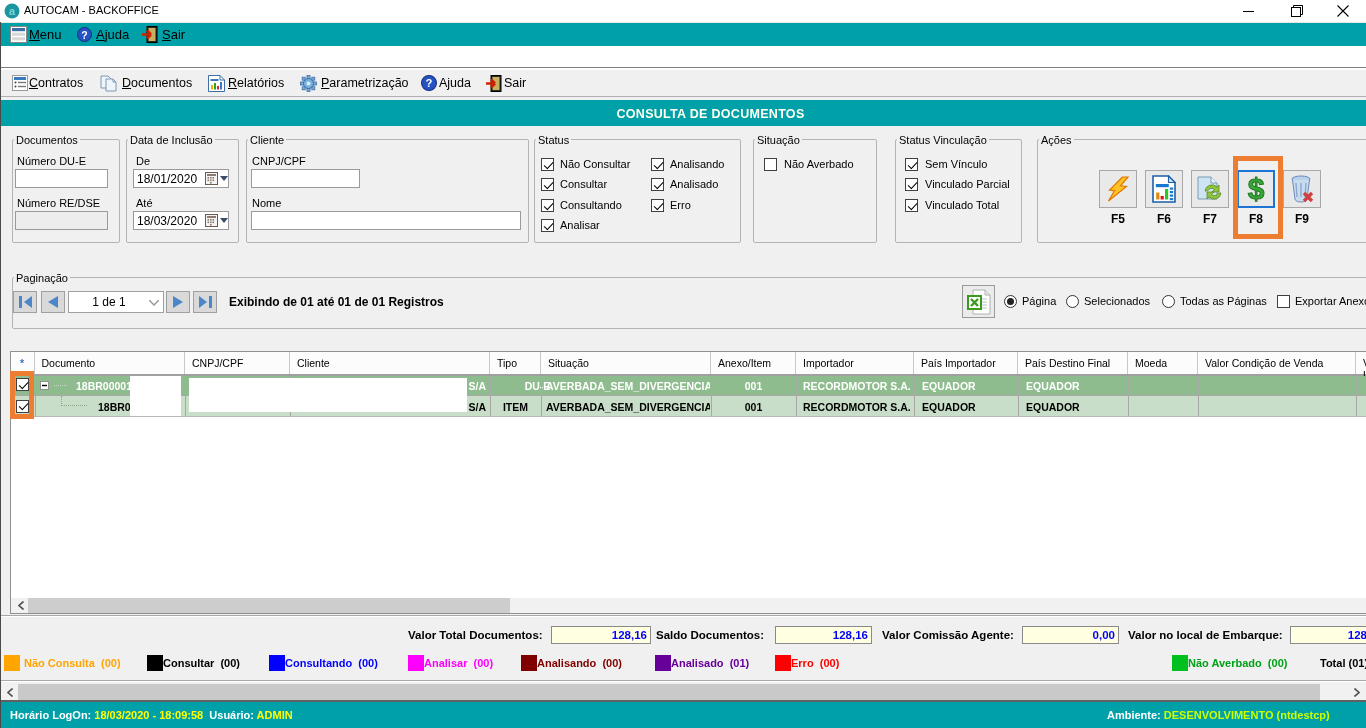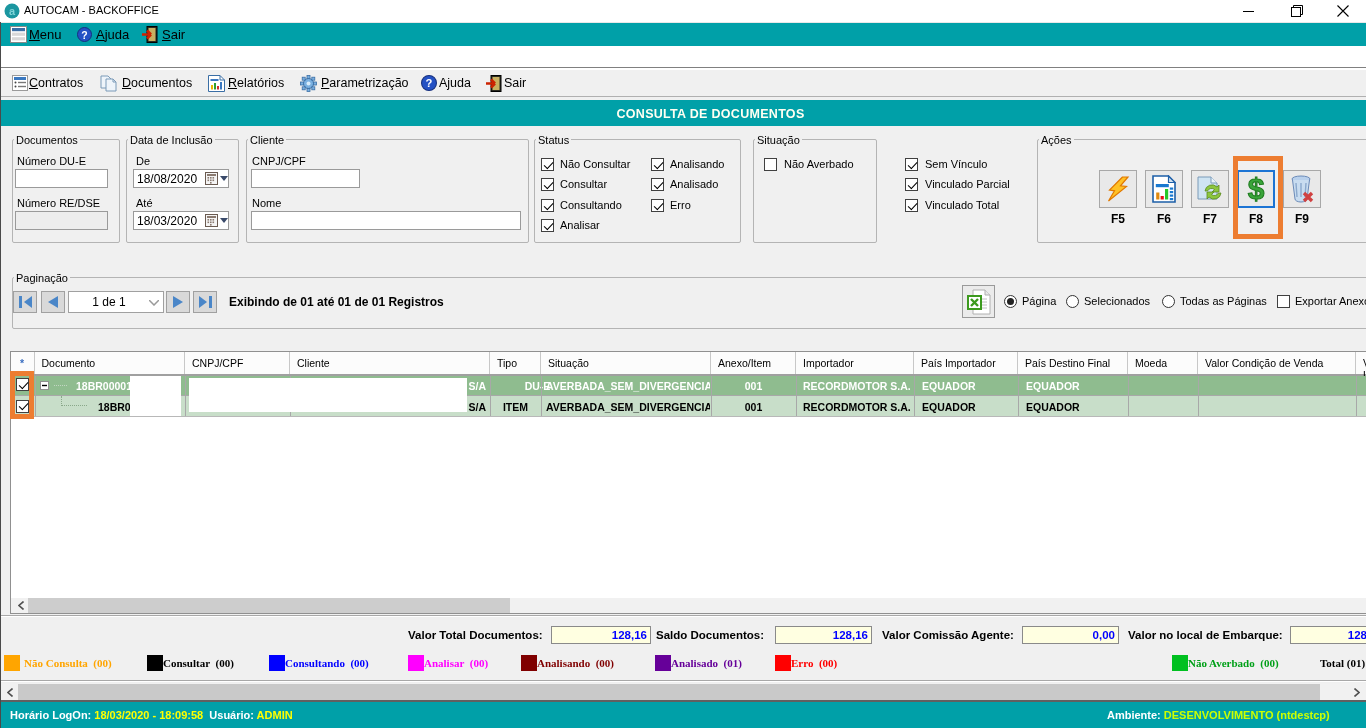--- a/index.html
+++ b/index.html
@@ -48,21 +48,21 @@
 .row1 { position:absolute; left:0; top:24px; width:1411px; height:18.5px; background:#8fbc8f; color:#fff; font-weight:bold; font-size:10.5px; }
 .row2 { position:absolute; left:0; top:43.5px; width:1411px; height:20px; background:#c8dec9; color:#000; font-weight:bold; font-size:10.5px; }
 .rcell { position:absolute; top:4px; white-space:nowrap; }
 .row2 .rcell { top:5px; }
 
 #totals { position:absolute; left:0px; top:615px; width:1366px; height:35px; background:#f0f0f0; border-top:1px solid #a8a8a8; box-shadow:inset 0 1px 0 #ffffff; }
 .tlabel { position:absolute; font-size:11.5px; font-weight:bold; color:#000; white-space:nowrap; top:13px; }
 .yinput { position:absolute; top:10px; height:18px; background:#ffffe1; border:1px solid #8a8a8a; font-size:11.5px; font-weight:bold; color:#0000ff; text-align:right; padding:2px 3px 0 0; }
 #legend { position:absolute; left:0; top:650px; width:1366px; height:31px; background:#f0f0f0; }
 .lsq { position:absolute; top:5px; width:16px; height:16px; }
-.ltxt { position:absolute; top:7px; font-size:11px; font-weight:bold; white-space:nowrap;font-family:Liberation Serif, serif; }
+.ltxt { position:absolute; top:7px; font-size:11px; font-weight:bold; white-space:nowrap; }
 #scroll2 { position:absolute; left:0; top:683px; width:1366px; height:17px; background:#f1f1f1; }
 #statusbar { position:absolute; left:0; top:700px; width:1366px; height:28px; background:#00a0a8; border-top:2px solid #606060; border-left:1px solid #4a4a4a;text-align:center; }
 #statusbar span { font-size:11px; font-weight:bold; }
 </style>
 </head>
 <body>
 
 <div id="titlebar">
   <svg class="abs" style="left:4px;top:3px" width="16" height="16" viewBox="0 0 16 16">
       <circle cx="8" cy="8" r="7.5" fill="#1b96a0"></circle>
@@ -172,21 +172,21 @@
   <div class="flabel" style="left:15px;top:29px">Número DU-E</div>
   <div class="tinput" style="left:13px;top:43px;width:93px;height:19px"></div>
   <div class="flabel" style="left:15px;top:71px">Número RE/DSE</div>
   <div class="tinput" style="left:13px;top:85px;width:93px;height:19px;background:#ededed"></div>
 
   <div class="gbox" style="left:124px;top:12.5px;width:113px;height:104.5px">
       <span class="glabel">Data de Inclusão</span>
     </div>
   <div class="flabel" style="left:134px;top:29px">De</div>
   <div class="tinput" style="left:131px;top:43px;width:96px;height:19px">
-      <span style="position:absolute;left:3px;top:2px;font-size:12px">18/08/2020</span>
+      <span style="position:absolute;left:3px;top:2px;font-size:12px">18/01/2020</span>
     <svg style="position:absolute;left:71px;top:2px" width="13" height="13" viewBox="0 0 13 13">
         <rect x="0.5" y="0.5" width="12" height="12" fill="#f5f5f5" stroke="#6a5a50"></rect>
         <rect x="2" y="2" width="9" height="2" fill="#8a7a70"></rect>
         <g fill="#8a7a70">
           <rect x="2.5" y="5" width="1.6" height="1.6"></rect>
           <rect x="5" y="5" width="1.6" height="1.6"></rect>
           <rect x="7.5" y="5" width="1.6" height="1.6"></rect>
           <rect x="2.5" y="7.5" width="1.6" height="1.6"></rect>
           <rect x="5" y="7.5" width="1.6" height="1.6"></rect>
           <rect x="7.5" y="7.5" width="1.6" height="1.6"></rect>
@@ -243,20 +243,23 @@
     <span class="cblabel" style="left:668px;top:52px">Analisado</span>
   <span class="cb checked" style="left:649px;top:73px"></span>
     <span class="cblabel" style="left:668px;top:73px">Erro</span>
 
   <div class="gbox" style="left:751px;top:12.5px;width:124px;height:104.5px">
       <span class="glabel">Situação</span>
     </div>
   <span class="cb" style="left:762px;top:32px"></span>
     <span class="cblabel" style="left:782px;top:32px">Não Averbado</span>
 
+  <div class="gbox" style="left:893px;top:12.5px;width:127px;height:104.5px">
+      <span class="glabel">Status Vinculação</span>
+    </div>
   <span class="cb checked" style="left:903px;top:32px"></span>
     <span class="cblabel" style="left:923px;top:32px">Sem Vínculo</span>
   <span class="cb checked" style="left:903px;top:52px"></span>
     <span class="cblabel" style="left:923px;top:52px">Vinculado Parcial</span>
   <span class="cb checked" style="left:903px;top:73px"></span>
     <span class="cblabel" style="left:923px;top:73px">Vinculado Total</span>
 
   <div class="gbox" style="left:1035px;top:12.5px;width:376px;height:104.5px">
       <span class="glabel">Ações</span>
     </div>

